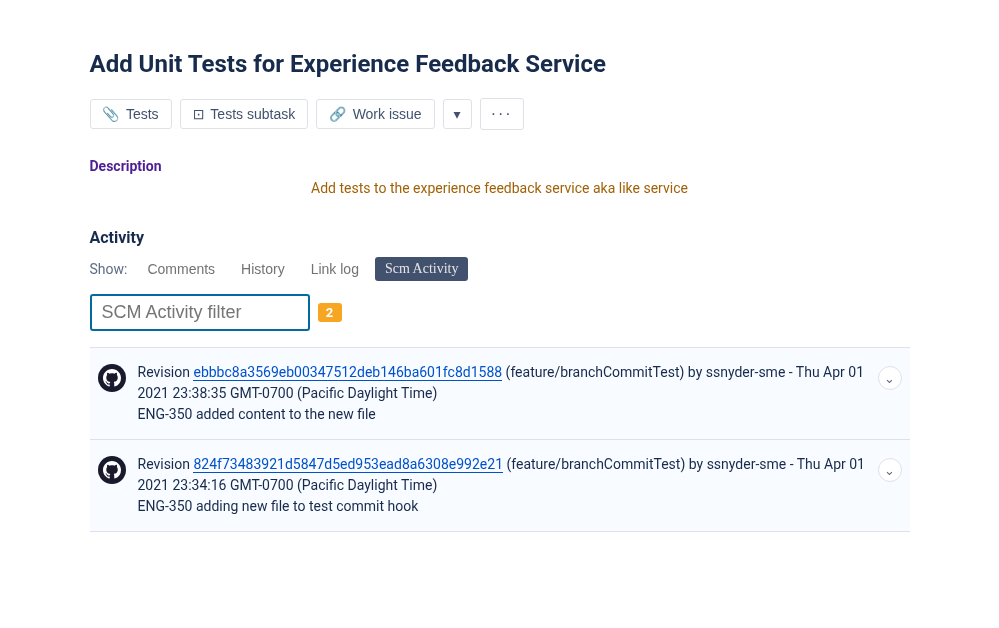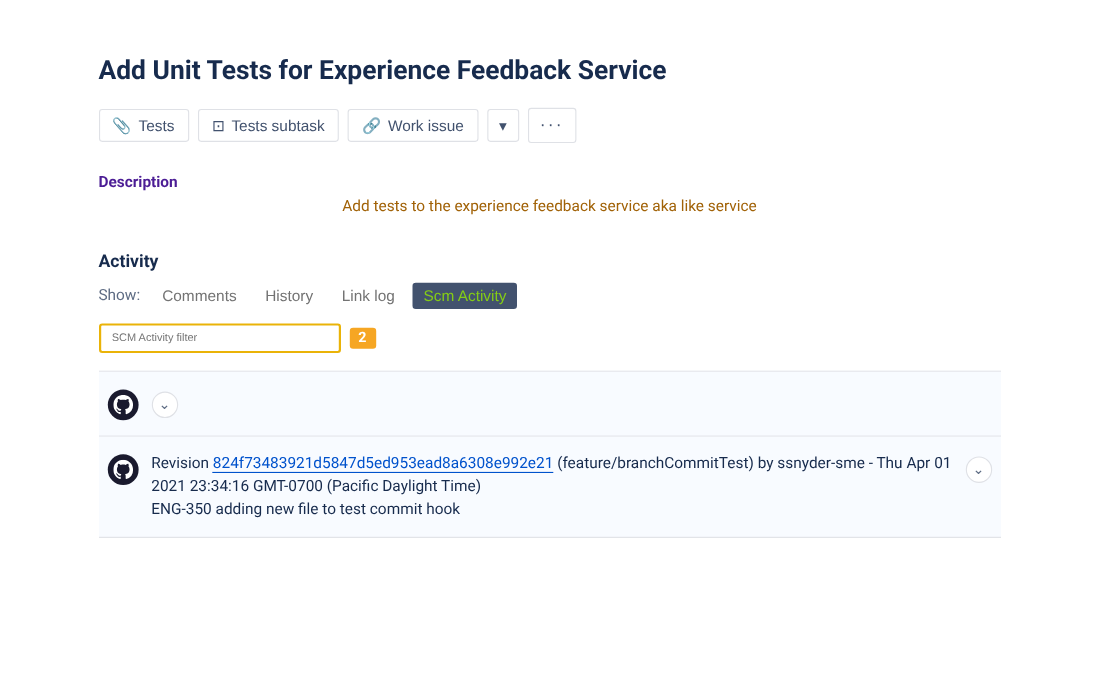--- a/index.html
+++ b/index.html
@@ -99,33 +99,34 @@
       padding: 4px 10px;
       border-radius: 3px;
       background: transparent;
       border: none;
       color: #737373;
       font-size: 14px;
       cursor: pointer;
     }
     .filter-tab.active {
       background: #42526e;
-      color: #84cc16;
+      color: #e5e5e5;
+      font-family: Liberation Serif, serif;
     }
     .scm-filter-row {
       display: flex;
       align-items: center;
       gap: 8px;
       margin-bottom: 16px;
     }
     .scm-filter-input {
       padding: 6px 10px;
-      border: 2px solid #eab308;
-      border-radius: 3px;
-      font-size: 10px;
+      border: 2px solid #0369a1;
+      border-radius: 3px;
+      font-size: 18px;
       color: #a5adba;
       width: 220px;
       outline: none;
     }
     .scm-badge {
       background: #f6a623;
       color: #fff;
       font-size: 13px;
       font-weight: 700;
       border-radius: 3px;
@@ -235,20 +236,26 @@
     </div>
 
     <div class="revision-list">
 
       <div class="revision-item">
         <div class="revision-icon">
           <svg viewBox="0 0 24 24" xmlns="http://www.w3.org/2000/svg">
             <path d="M12 0C5.37 0 0 5.37 0 12c0 5.31 3.435 9.795 8.205 11.385.6.105.825-.255.825-.57 0-.285-.015-1.23-.015-2.235-3.015.555-3.795-.735-4.035-1.41-.135-.345-.72-1.41-1.23-1.695-.42-.225-1.02-.78-.015-.795.945-.015 1.62.87 1.845 1.23 1.08 1.815 2.805 1.305 3.495.99.105-.78.42-1.305.765-1.605-2.67-.3-5.46-1.335-5.46-5.925 0-1.305.465-2.385 1.23-3.225-.12-.3-.54-1.53.12-3.18 0 0 1.005-.315 3.3 1.23.96-.27 1.98-.405 3-.405s2.04.135 3 .405c2.295-1.56 3.3-1.23 3.3-1.23.66 1.65.24 2.88.12 3.18.765.84 1.23 1.905 1.23 3.225 0 4.605-2.805 5.625-5.475 5.925.435.375.81 1.095.81 2.22 0 1.605-.015 2.895-.015 3.3 0 .315.225.69.825.57A12.02 12.02 0 0 0 24 12c0-6.63-5.37-12-12-12z"></path>
           </svg>
         </div>
+        <div class="revision-content">
+          <div>
+            <span>Revision </span><a class="revision-link" href="#">ebbbc8a3569eb00347512deb146ba601fc8d1588</a><span> (feature/branchCommitTest) by ssnyder-sme - Thu Apr 01 2021 23:38:35 GMT-0700 (Pacific Daylight Time)</span>
+          </div>
+          <div>ENG-350 added content to the new file</div>
+        </div>
         <div class="revision-expand">
           <span>⌄</span>
         </div>
       </div>
 
       <div class="revision-item">
         <div class="revision-icon">
           <svg viewBox="0 0 24 24" xmlns="http://www.w3.org/2000/svg">
             <path d="M12 0C5.37 0 0 5.37 0 12c0 5.31 3.435 9.795 8.205 11.385.6.105.825-.255.825-.57 0-.285-.015-1.23-.015-2.235-3.015.555-3.795-.735-4.035-1.41-.135-.345-.72-1.41-1.23-1.695-.42-.225-1.02-.78-.015-.795.945-.015 1.62.87 1.845 1.23 1.08 1.815 2.805 1.305 3.495.99.105-.78.42-1.305.765-1.605-2.67-.3-5.46-1.335-5.46-5.925 0-1.305.465-2.385 1.23-3.225-.12-.3-.54-1.53.12-3.18 0 0 1.005-.315 3.3 1.23.96-.27 1.98-.405 3-.405s2.04.135 3 .405c2.295-1.56 3.3-1.23 3.3-1.23.66 1.65.24 2.88.12 3.18.765.84 1.23 1.905 1.23 3.225 0 4.605-2.805 5.625-5.475 5.925.435.375.81 1.095.81 2.22 0 1.605-.015 2.895-.015 3.3 0 .315.225.69.825.57A12.02 12.02 0 0 0 24 12c0-6.63-5.37-12-12-12z"></path>
           </svg>

